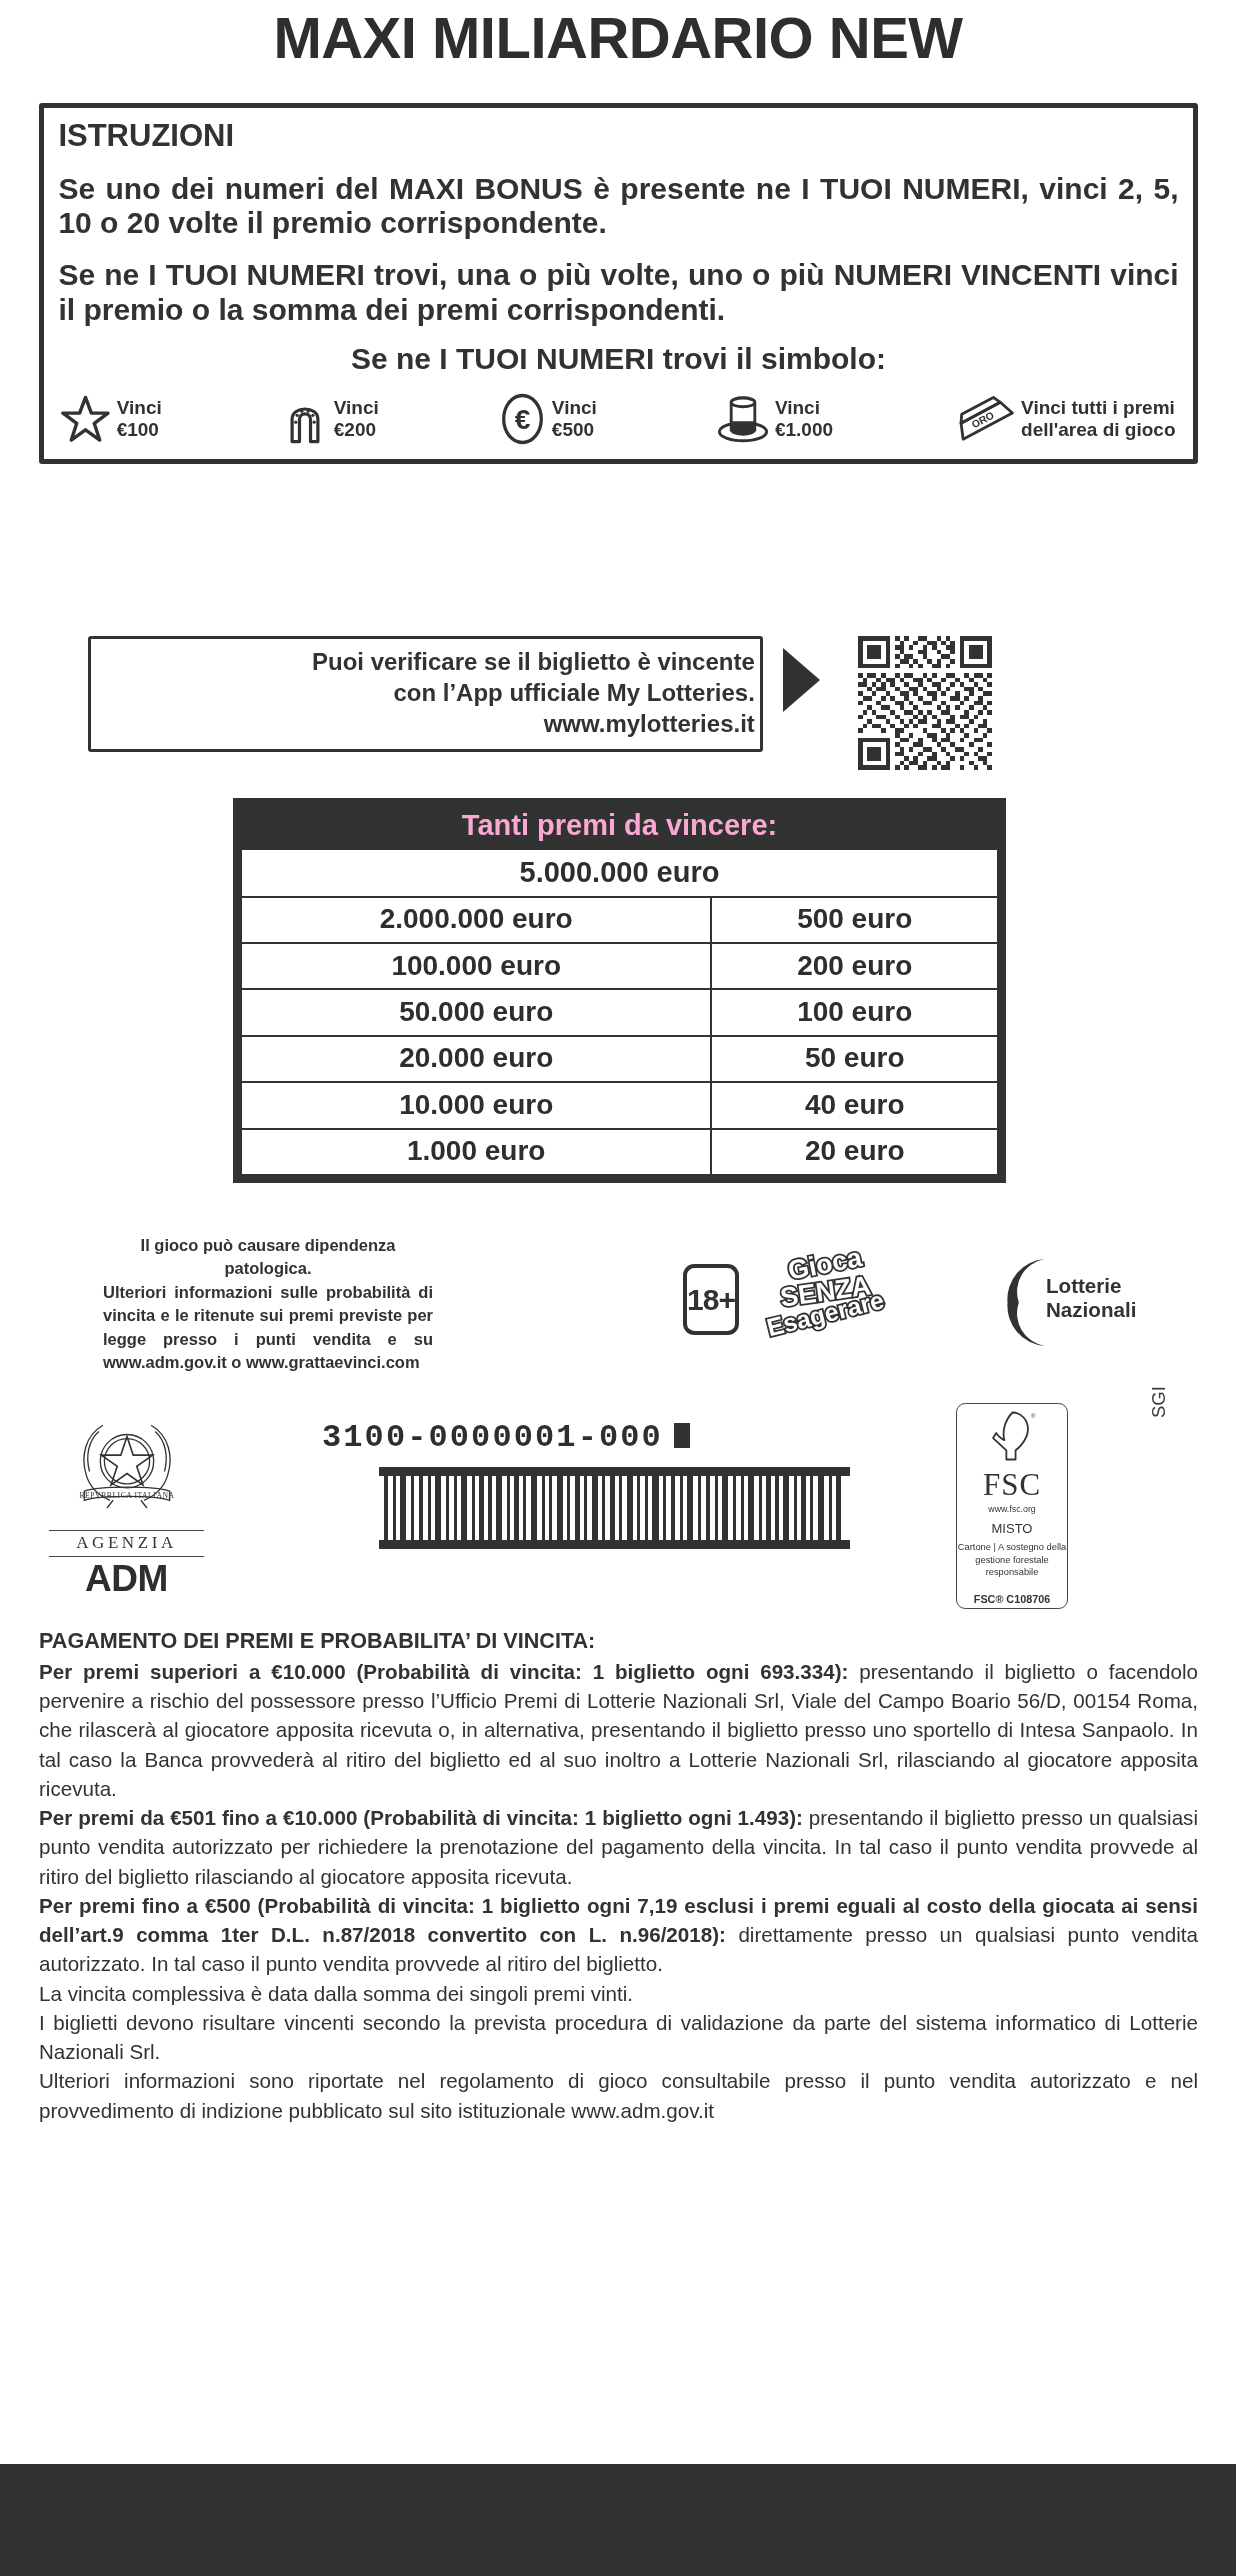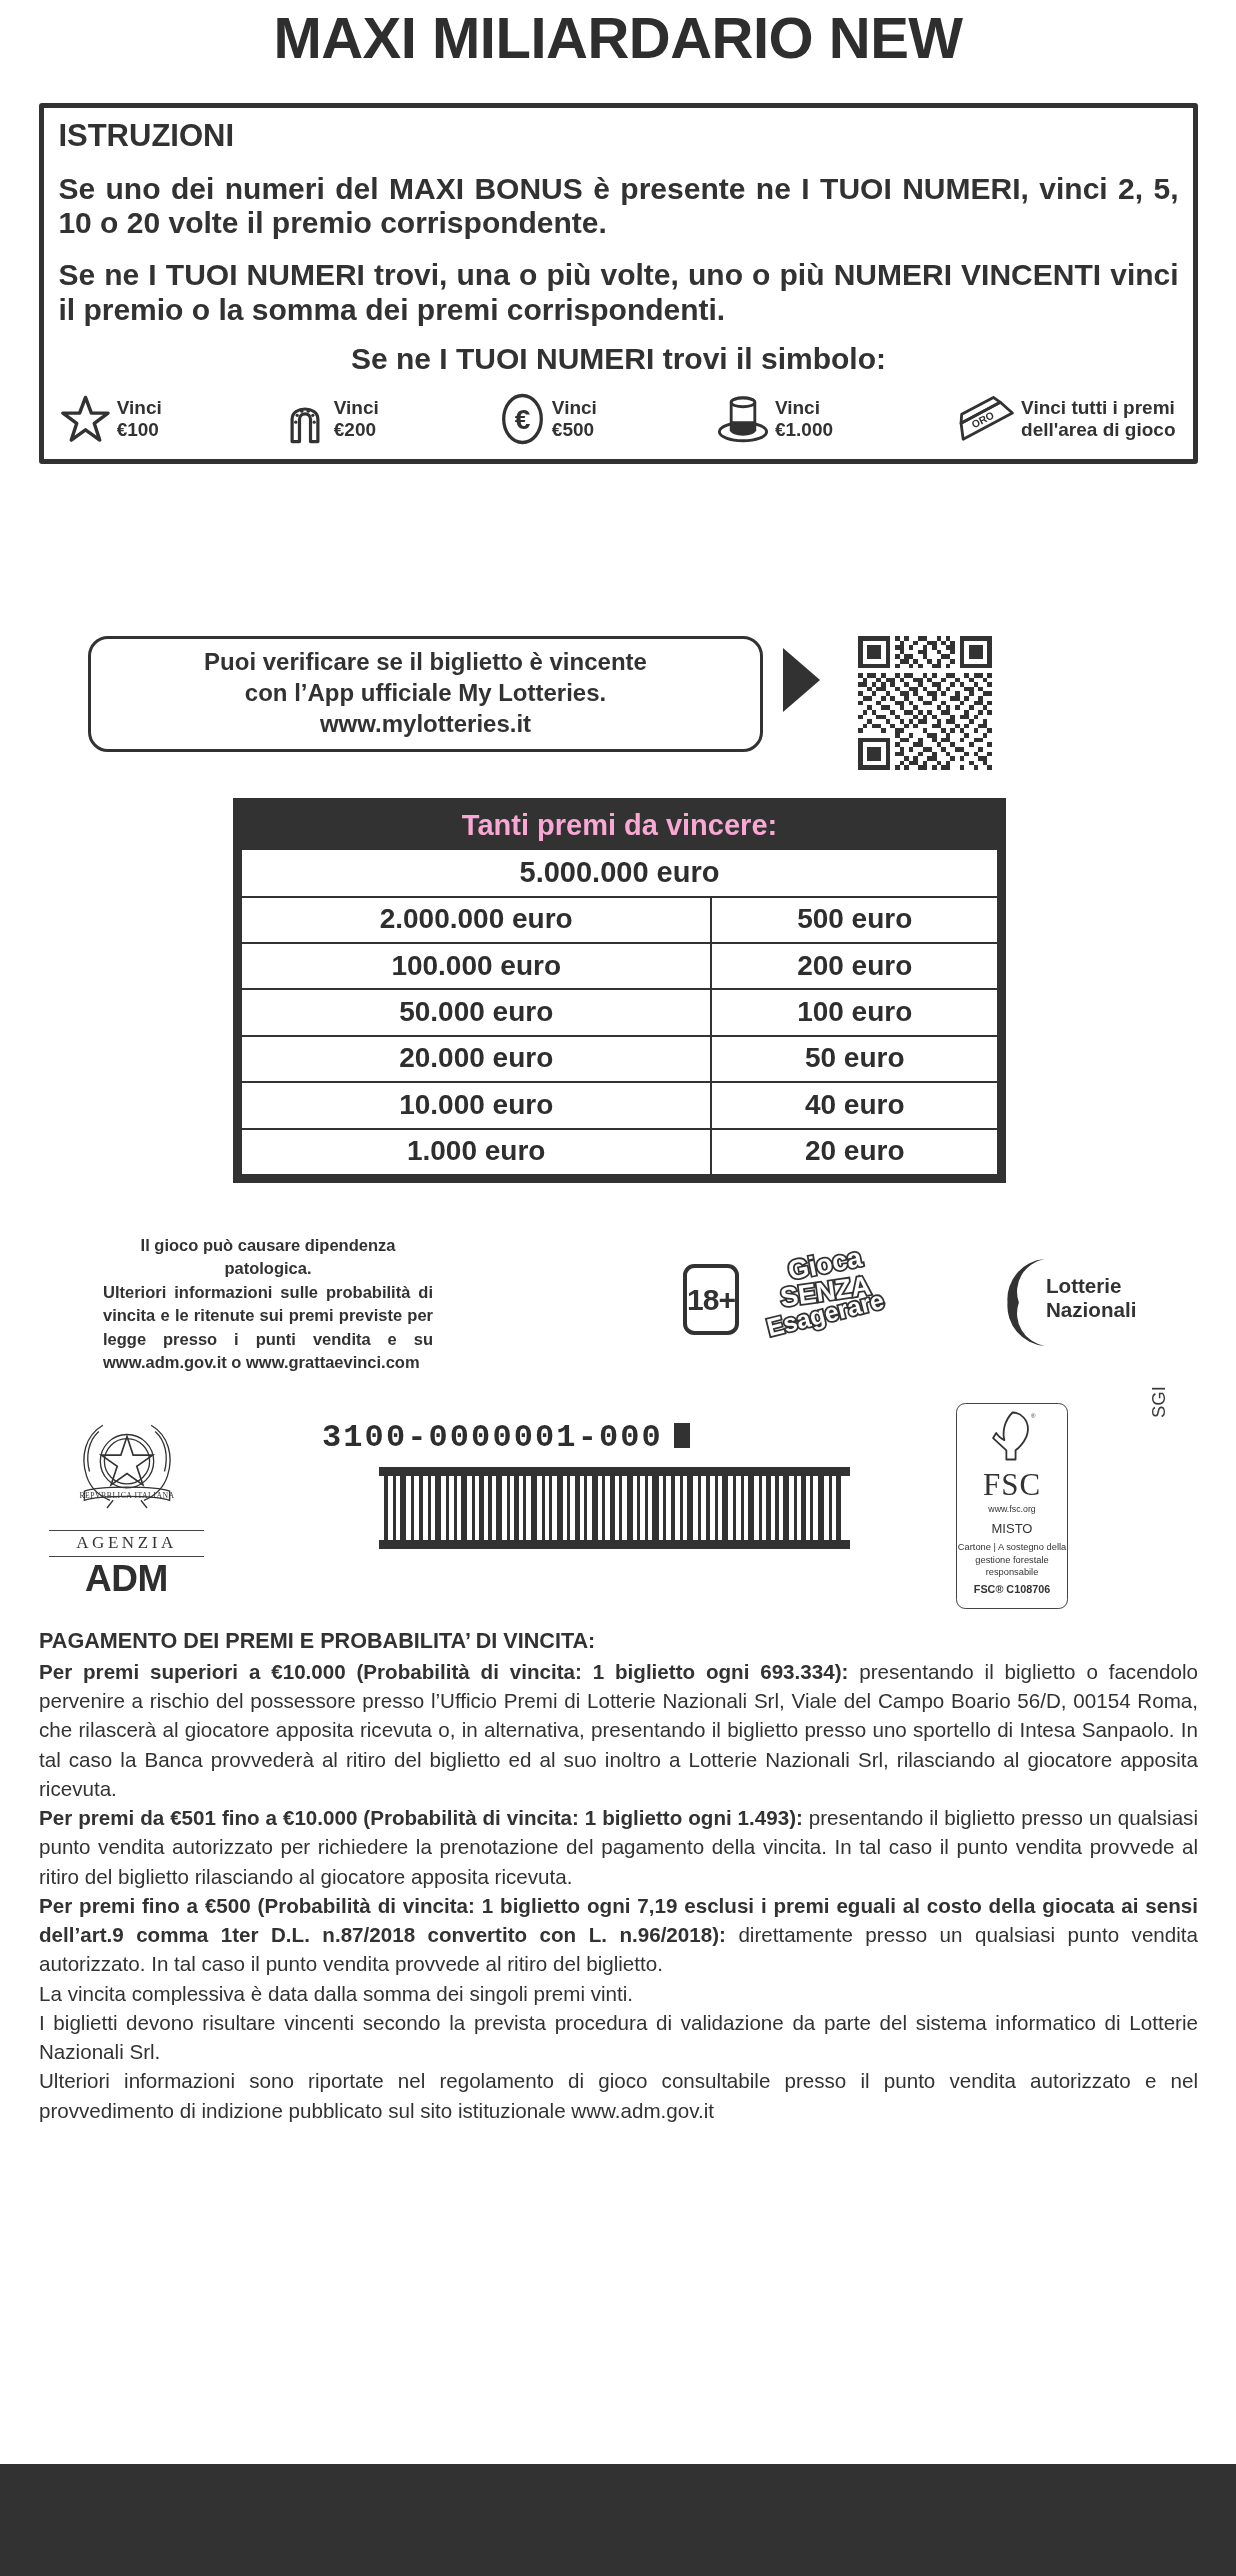--- a/index.html
+++ b/index.html
@@ -54,23 +54,23 @@
   .sym-ic{flex:0 0 auto;display:block;}
   .sym-txt{
     font-size:19px;font-weight:bold;line-height:1.12;
     white-space:nowrap;
   }
 
   
   .verify-wrap{position:absolute;left:0;top:636px;width:1236px;height:155px;}
   .verify-bubble{
     position:absolute;left:88px;top:0;width:675px;
-    border:3.6px solid #323232;border-radius:20px;
+    border:3.6px solid #323232;border-radius:3px;
     background:#fff;
-    text-align:center;
+    text-align:right;
     padding:8.2px 5.2px 9.3px 5.2px;
     box-sizing:border-box;
   }
   .verify-line{font-size:24px;font-weight:bold;line-height:1.28;}
   .arrow{
     position:absolute;left:783px;top:12.4px;
     width:0;height:0;
     border-top:32px solid transparent;
     border-bottom:32px solid transparent;
     border-left:37px solid #323232;
@@ -161,21 +161,21 @@
     text-align:center;background:#fff;
     padding-top:4.1px;
   }
   .fsc-name{
     font-family:"Liberation Serif", serif;
     font-size:31px;letter-spacing:1px;color:#333;margin-top:1px;
   }
   .fsc-url{font-size:8.8px;color:#333;margin-top:1px;}
   .fsc-misto{font-size:13px;font-weight:normal;margin-top:6.7px;color:#333;}
   .fsc-desc{font-size:9.3px;line-height:1.35;margin-top:5.7px;color:#333;}
-  .fsc-code{font-size:10.8px;font-weight:bold;margin-top:4px;color:#333;}
+  .fsc-code{font-size:10.8px;font-weight:bold;margin-top:14px;color:#333;}
   .sgi{
     position:absolute;left:1148px;top:9.3px;
     font-size:18.5px;color:#3a3a3a;
     transform:rotate(-90deg);transform-origin:left top;
   }
 
   
   .legal{
     position:absolute;left:39px;top:1628px;width:1159px;
   }

